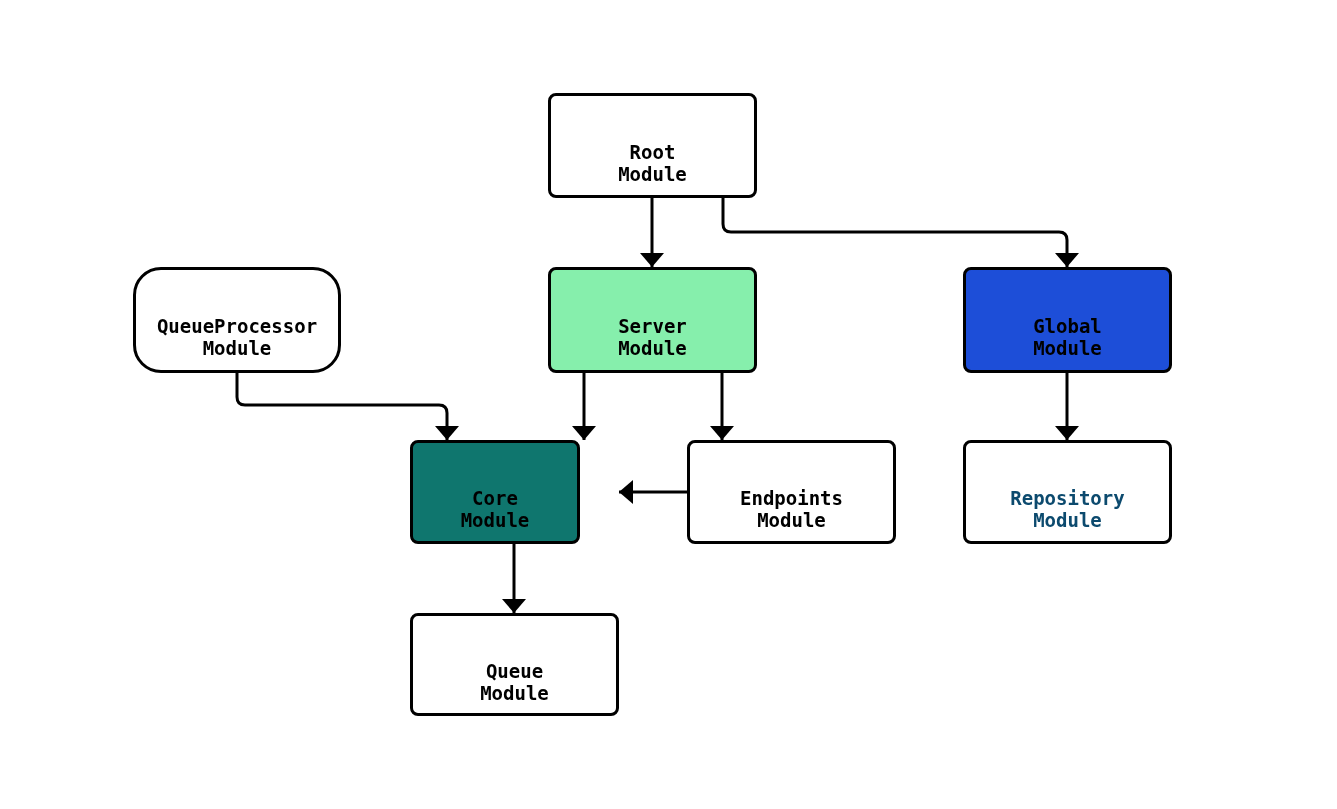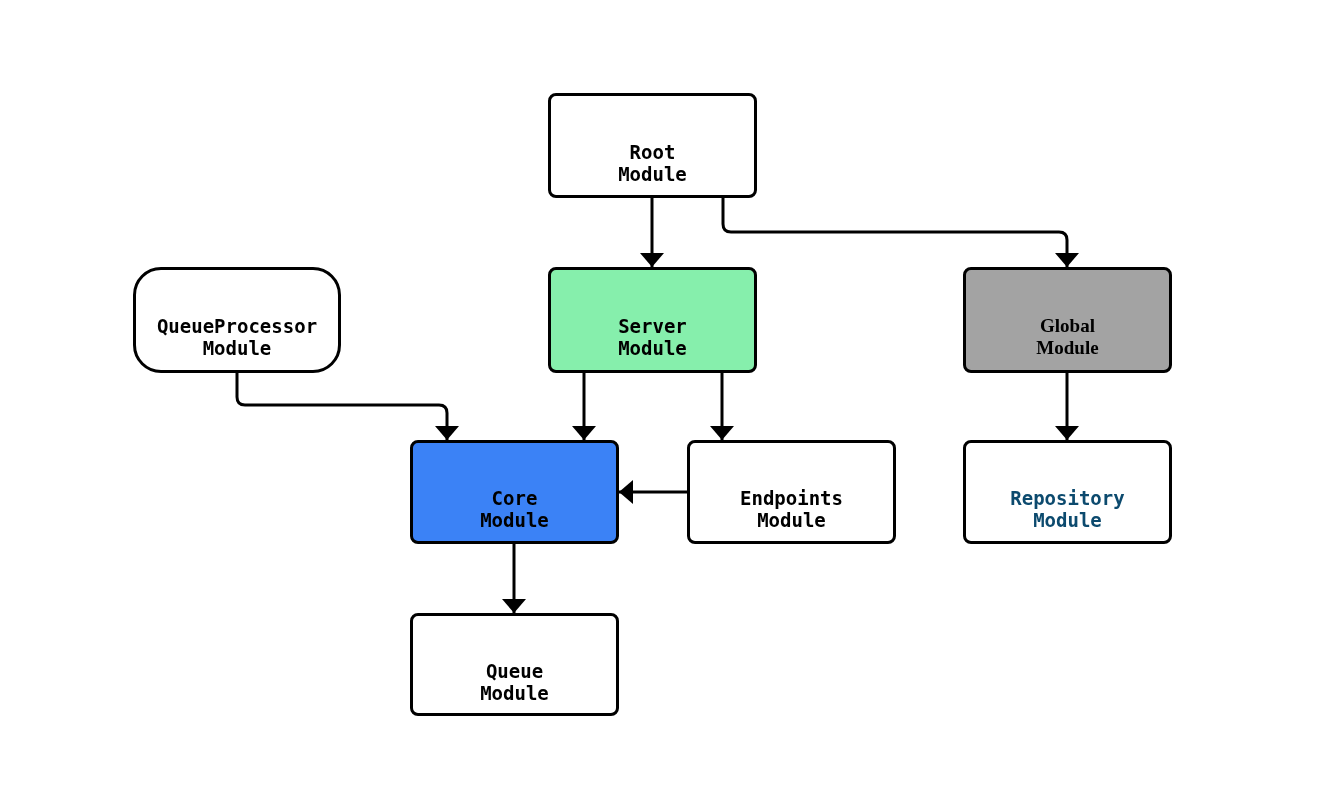--- a/index.html
+++ b/index.html
@@ -70,25 +70,25 @@
 Module</div>
   </div>
       <div class="node" style="left: 133px; top: 267px; width: 208px; height: 106px; background: rgb(255, 255, 255); border-color: rgb(0, 0, 0); border-radius: 28px;">
     <div class="node-label" style="color: rgb(0, 0, 0);">QueueProcessor
 Module</div>
   </div>
       <div class="node" style="left: 548px; top: 267px; width: 209px; height: 106px; background: #86efac; border-color: rgb(0, 0, 0);">
     <div class="node-label" style="color: rgb(0, 0, 0);">Server
 Module</div>
   </div>
-      <div class="node" style="left: 963px; top: 267px; width: 209px; height: 106px; background: #a3a3a3; border-color: rgb(0, 0, 0); font-family: Liberation Serif, serif;">
+      <div class="node" style="left: 963px; top: 267px; width: 209px; height: 106px; background: #1d4ed8; border-color: rgb(0, 0, 0);">
     <div class="node-label" style="color: rgb(0, 0, 0);">Global
 Module</div>
   </div>
-      <div class="node" style="left: 410px; top: 440px; width: 209px; height: 104px; background: #3b82f6; border-color: rgb(0, 0, 0);">
+      <div class="node" style="left: 410px; top: 440px; width: 170px; height: 104px; background: #0f766e; border-color: rgb(0, 0, 0);">
     <div class="node-label" style="color: rgb(0, 0, 0);">Core
 Module</div>
   </div>
       <div class="node" style="left: 687px; top: 440px; width: 209px; height: 104px; background: rgb(255, 255, 255); border-color: rgb(0, 0, 0);">
     <div class="node-label" style="color: rgb(0, 0, 0);">Endpoints
 Module</div>
   </div>
       <div class="node" style="left: 963px; top: 440px; width: 209px; height: 104px; background: rgb(255, 255, 255); border-color: rgb(0, 0, 0);">
     <div class="node-label" style="color: #0c4a6e;">Repository
 Module</div>

